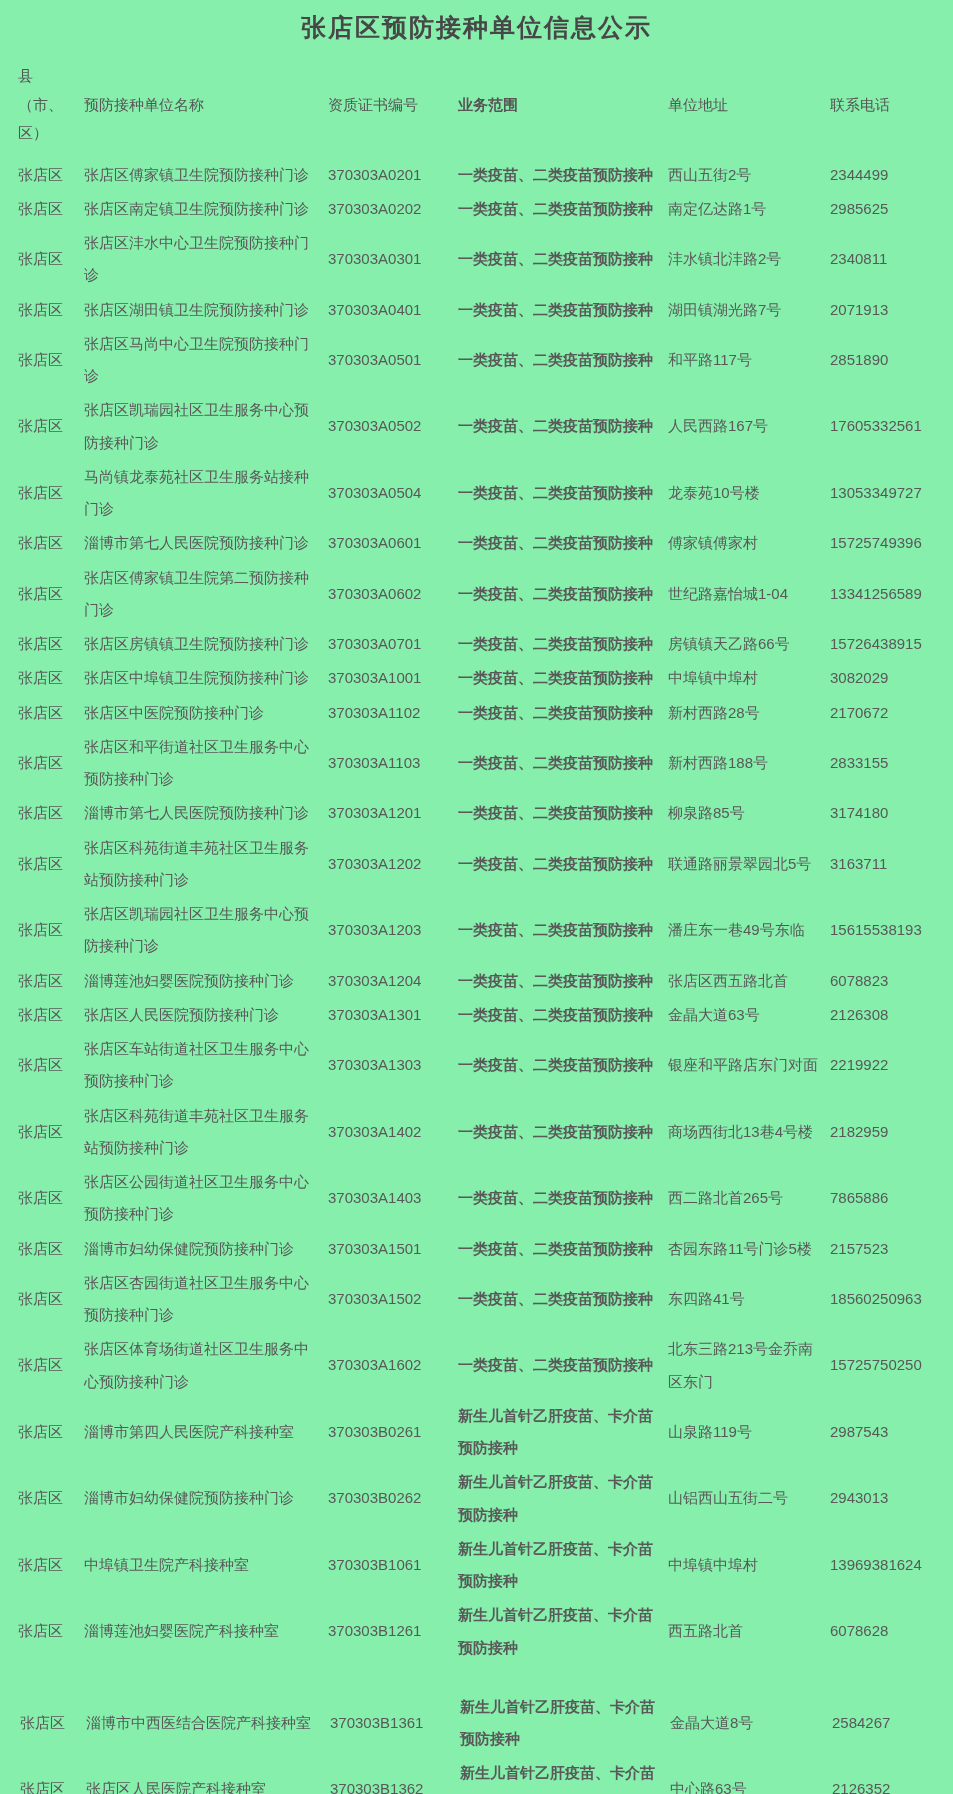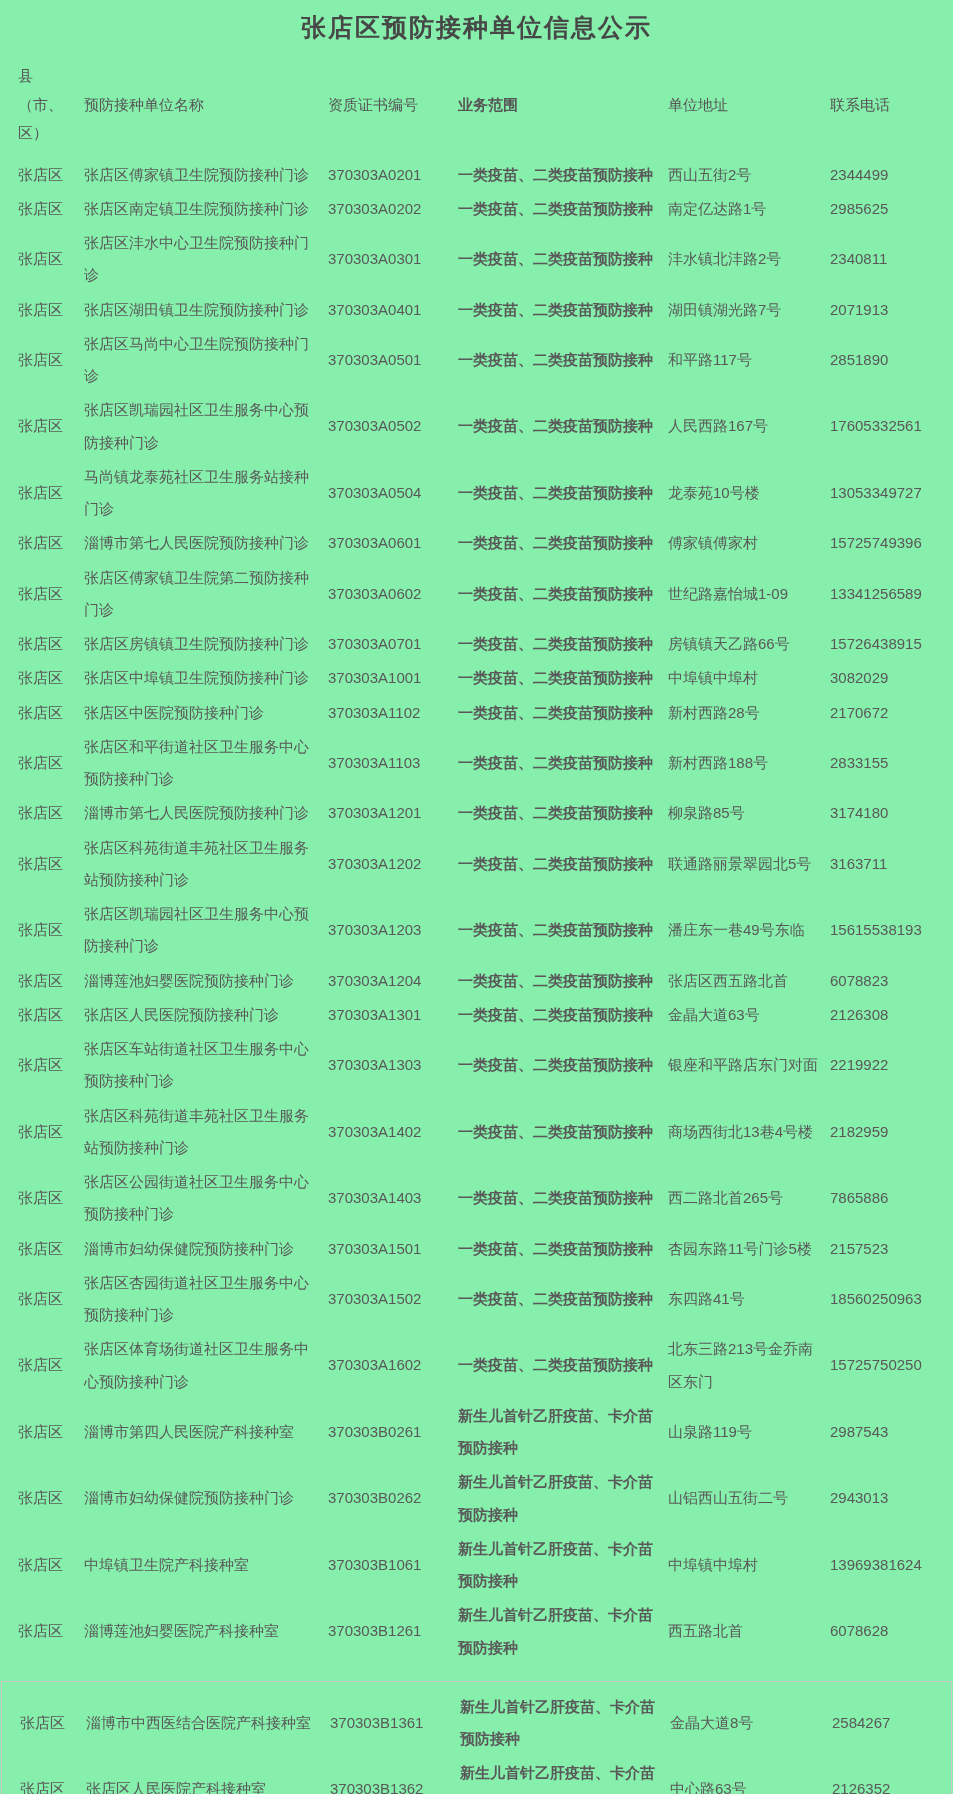--- a/index.html
+++ b/index.html
@@ -133,21 +133,21 @@
     <div class="cell c-phone">15725749396</div>
   </div>
 
   <div class="row">
     <div class="cell c-county">张店区</div>
     <div class="cell c-name">张店区傅家镇卫生院第二预防接种门诊</div>
     <div class="cell c-cert">370303A0602</div>
     <div class="cell c-scope">
           <div class="scope-line">一类疫苗、二类疫苗预防接种</div>
         </div>
-    <div class="cell c-address">世纪路嘉怡城1-09</div>
+    <div class="cell c-address">世纪路嘉怡城1-04</div>
     <div class="cell c-phone">13341256589</div>
   </div>
 
   <div class="row">
     <div class="cell c-county">张店区</div>
     <div class="cell c-name">张店区房镇镇卫生院预防接种门诊</div>
     <div class="cell c-cert">370303A0701</div>
     <div class="cell c-scope">
           <div class="scope-line">一类疫苗、二类疫苗预防接种</div>
         </div>

